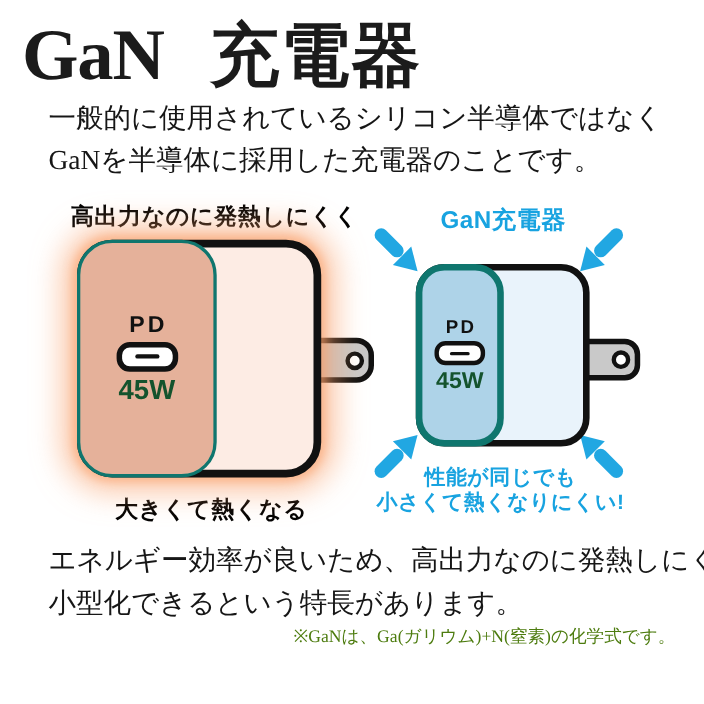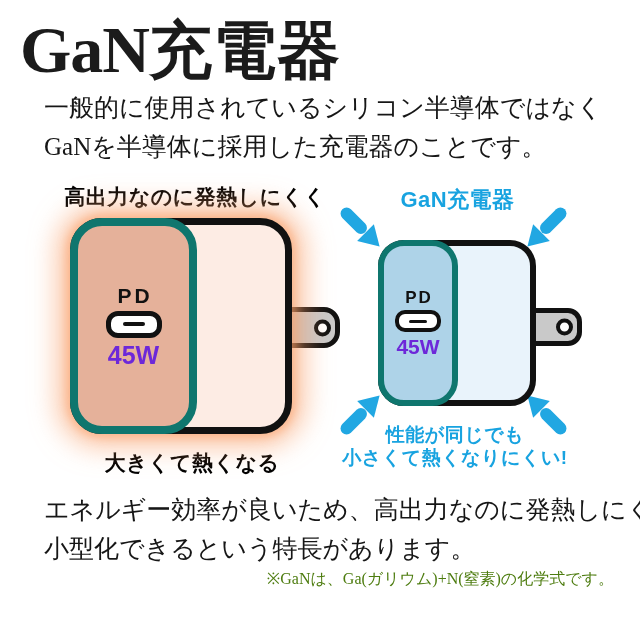--- a/index.html
+++ b/index.html
@@ -32,24 +32,24 @@
 
   
   .charger{position:absolute;}
   .charger .plug{position:absolute;background:#c9c9c9;border:5px solid #111;
                  border-radius:0 16px 16px 0;z-index:0;}
   .charger .plug .hole{position:absolute;right:4px;top:50%;transform:translateY(-50%);
                  width:9px;height:9px;background:#fff;border:4px solid #111;border-radius:50%;}
   .charger .body{position:absolute;inset:0;border:7px solid #111;border-radius:32px;
                  box-sizing:border-box;z-index:1;}
   .charger .face{position:absolute;left:-7px;top:-7px;height:calc(100% + 14px);
-                 border:8px solid #0f766e;border-radius:32px;box-sizing:border-box;
+                 border:3px solid #0f766e;border-radius:32px;box-sizing:border-box;
                  display:flex;flex-direction:column;align-items:center;justify-content:center;}
   .pd{font-weight:bold;color:#111;letter-spacing:3px;margin-right:-3px;line-height:1;}
-  .watt{font-weight:bold;color:#6d28d9;line-height:1;}
+  .watt{font-weight:bold;color:#14532d;line-height:1;}
   .port{background:#fff;border:5px solid #111;display:flex;align-items:center;
         justify-content:center;}
   .port .pin{background:#111;border-radius:3px;}
 
   
   .charger.old{left:70px;top:218px;width:222px;height:216px;}
   .charger.old .body{background:#fdece4;
         box-shadow:0 0 26px 14px rgba(250,158,104,0.55), 0 0 8px 4px rgba(250,158,104,0.5);}
   .charger.old .face{width:127px;background:#e5b19a;}
   .charger.old .plug{left:208px;top:89px;width:52px;height:31px;}
@@ -75,21 +75,21 @@
   .arrow.tl{left:340px;top:207px;}
   .arrow.tr{left:523px;top:207px;transform:scaleX(-1);}
   .arrow.bl{left:340px;top:391px;transform:scaleY(-1);}
   .arrow.br{left:523px;top:391px;transform:scale(-1,-1);}
 </style>
 </head>
 <body>
 
 <div class="stage">
 
-  <h1 class="title" style="margin:0;">
+  <h1 class="title" style="margin:0;gap:42px;">
     <span class="latin">GaN</span>
       <span class="kanji">充電器</span>
   </h1>
 
   <div class="para intro">
     <div>一般的に使用されているシリコン半導体ではなく</div>
     <div>GaNを半導体に採用した充電器のことです。</div>
   </div>
 
   <div class="sec-label label-old">高出力なのに発熱しにくく</div>

